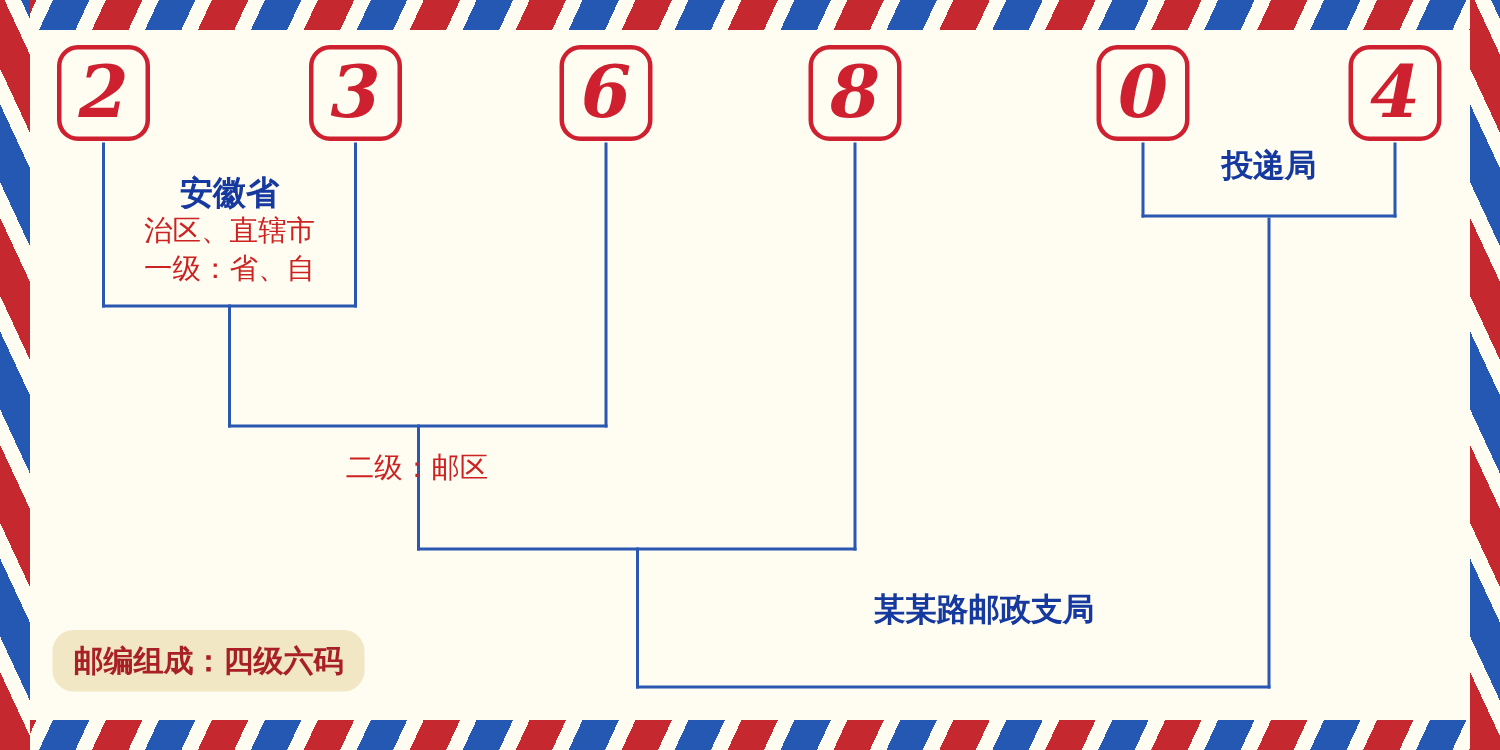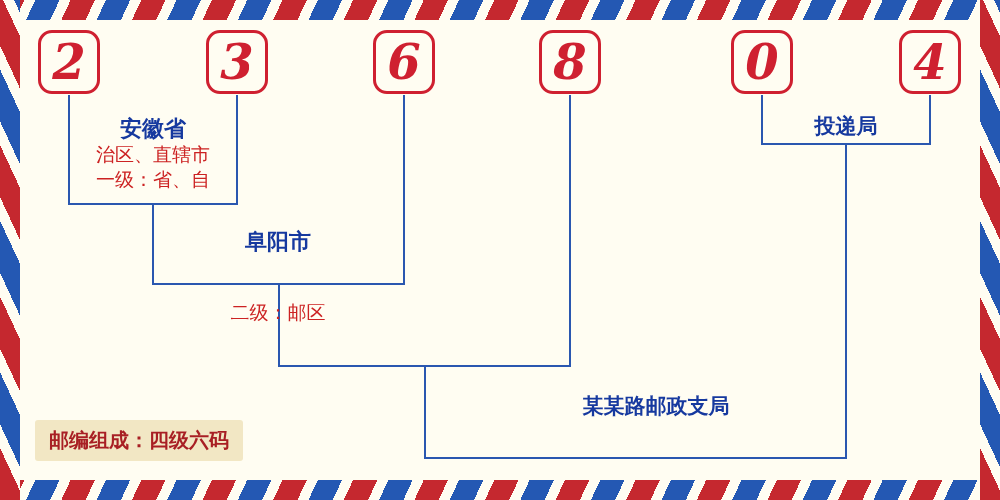--- a/index.html
+++ b/index.html
@@ -71,21 +71,21 @@
     color: #cc2222;
   }
 
   .footer-box {
     position: absolute; left: 35px; top: 420px; z-index: 3;
     background: #f2e7c4;
     color: #a81f24;
     font-weight: bold;
     font-size: 20px;
     padding: 7px 14px;
-    border-radius: 3px;
+    border-radius: 14px;
   }
 </style>
 </head>
 <body>
 
 <div class="canvas">
 
   <div class="strip strip-h strip-top"></div>
   <div class="strip strip-h strip-bottom"></div>
   <div class="strip strip-v strip-left"></div>
@@ -129,23 +129,22 @@
   <div class="line" style="left:424px; top:365px; width:2px;  height:94px;"></div>
   <div class="line" style="left:845px; top:145px; width:2px;  height:314px;"></div>
   <div class="line" style="left:424px; top:457px; width:423px; height:2px;"></div>
 
   <div class="place-name" style="left:73px; top:114px; width:160px;">安徽省</div>
   <div class="level-desc" style="left:63px; top:142px; width:180px;">
     <div>治区、直辖市</div>
     <div>一级：省、自</div>
   </div>
 
-  <div class="place-name" style="left:198px; top:227px; width:160px;">阜阳市</div>
   <div class="level-desc" style="left:198px; top:256px; width:160px;margin-top:44px;">二级：邮区</div>
 
 
   <div class="place-name" style="left:536px; top:392px; width:240px; font-size:21px;">某某路邮政支局</div>
 
-  <div class="place-name" style="left:766px; top:112px; width:160px; font-size:21px;">投递局</div>
+  <div class="place-name" style="left:766px; top:96px; width:160px; font-size:21px;">投递局</div>
 
   <div class="footer-box">邮编组成：四级六码</div>
 
 </div>
 
 </body></html>

